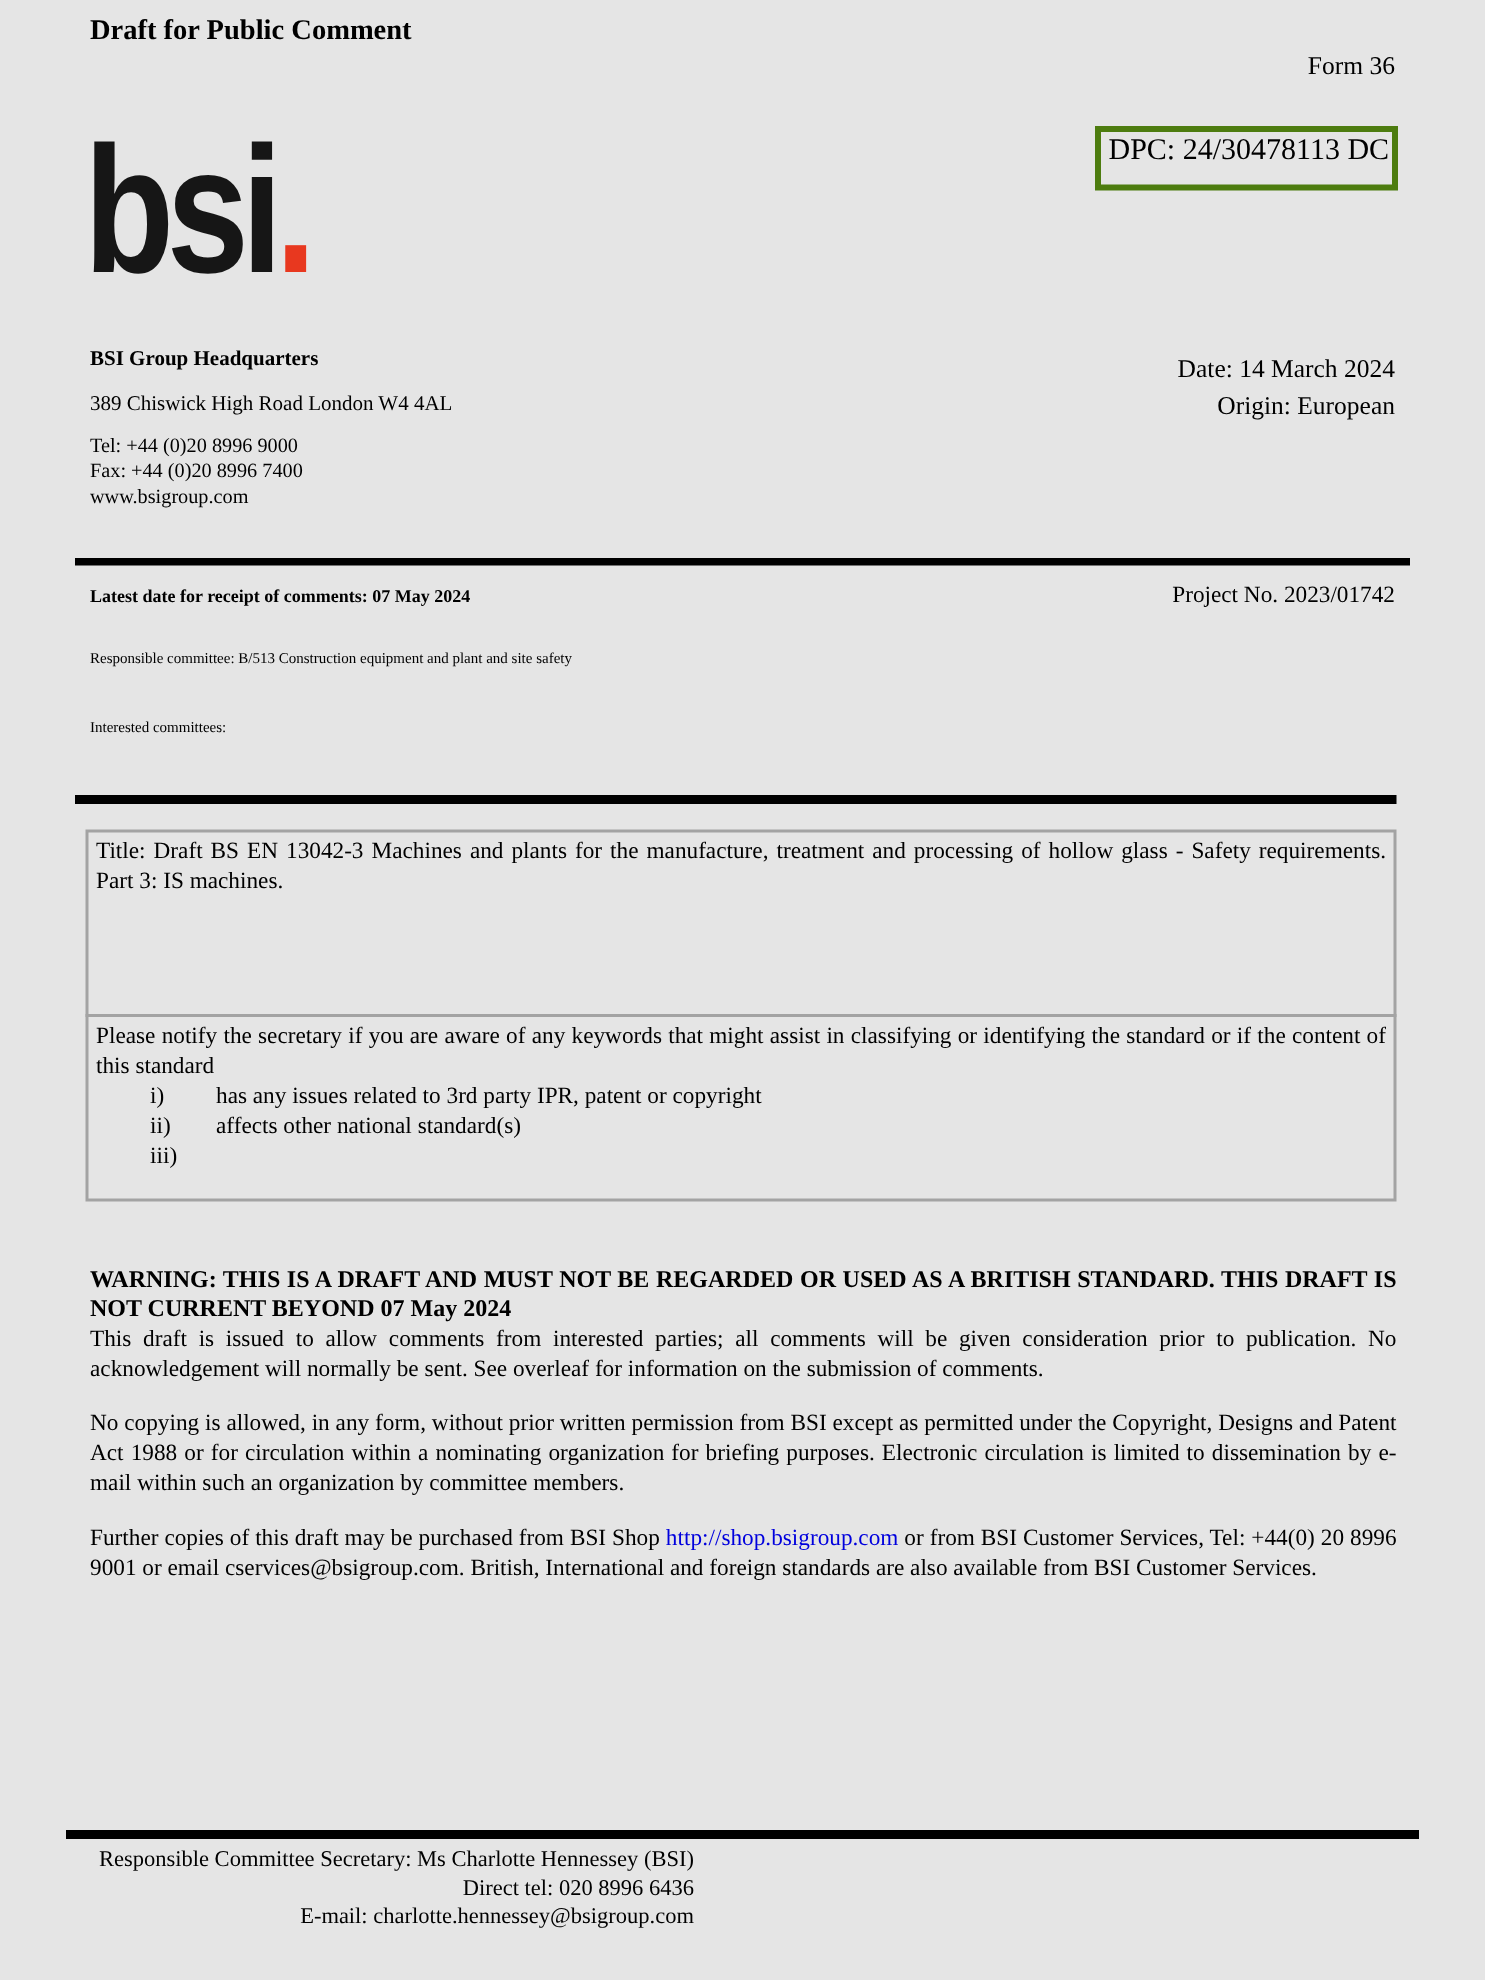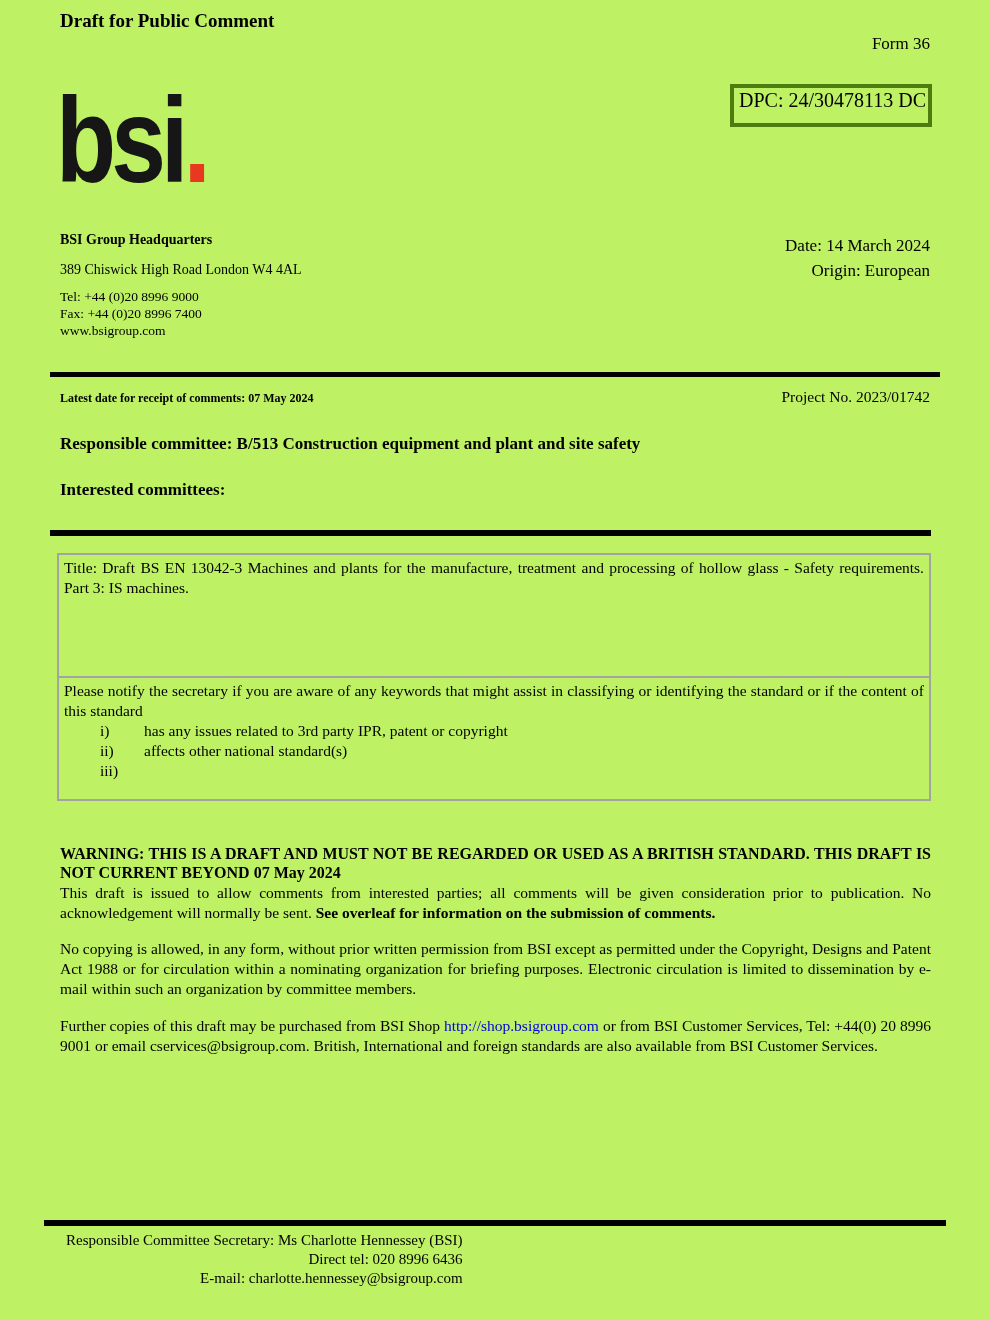--- a/index.html
+++ b/index.html
@@ -5,21 +5,21 @@
   :root{
     --accent-red:#e8381f;
     --link-color:#0000dd;
   }
   *{margin:0;padding:0;box-sizing:border-box;}
   html,body{background:#fff;}
   body{font-family:"Liberation Serif", serif;color:#000;}
   .page{
     position:relative;
     width:990px;height:1320px;
-    background:#bef264;
+    background:#e5e5e5;
     overflow:hidden;
   }
   .hdr-label{
     position:absolute;left:60px;top:10px;
     font-size:19px;font-weight:bold;
   }
   .form-number{
     position:absolute;right:60px;top:34px;
     font-size:17px;
   }
@@ -55,21 +55,21 @@
   .rule{position:absolute;background:#000;}
   .rule-1{left:50px;top:372px;width:890px;height:5px;}
   .rule-2{left:50px;top:530px;width:881px;height:6px;}
   .rule-footer{left:44px;top:1220px;width:902px;height:6px;}
   .receipt-row{
     position:absolute;left:60px;top:388px;width:870px;
     display:flex;justify-content:space-between;align-items:baseline;
   }
   .receipt-row .left{font-weight:bold;font-size:12px;}
   .receipt-row .right{font-size:15.5px;}
-  .committee-line{position:absolute;left:60px;font-size:17px;font-weight:bold;}
+  .committee-line{position:absolute;left:60px;font-size:10px;}
   .resp-committee{top:434px;}
   .int-committees{top:480px;}
   .box{
     position:absolute;left:57px;width:874px;
     border:2px solid #a3a3a3;
     font-size:15.5px;line-height:20px;
     padding:3px 5px;
   }
   .title-box{top:553px;height:125px;text-align:justify;}
   .keywords-box{top:676px;height:125px;}
@@ -79,21 +79,21 @@
   .para{
     position:absolute;left:60px;width:871px;
     font-size:15.5px;line-height:20px;
     text-align:justify;
   }
   .warning{top:816px;font-weight:bold;font-size:16px;line-height:19px;margin-top:28px;}
   .p-issued{top:883px;}
   .p-copying{top:939px;}
   .p-copies{top:1016px;}
   .p-info{top:1092px;}
-  .bold{font-weight:bold;margin-top:44px;}
+  .bold{font-weight:normal;margin-top:44px;}
   .link{color:var(--link-color);word-break:break-all;text-decoration:none;}
   .footer-block{
     position:absolute;left:66px;top:1231px;
     font-size:15px;line-height:19px;text-align:right;
   }
 </style>
 </head>
 <body>
 
 <div class="page">

